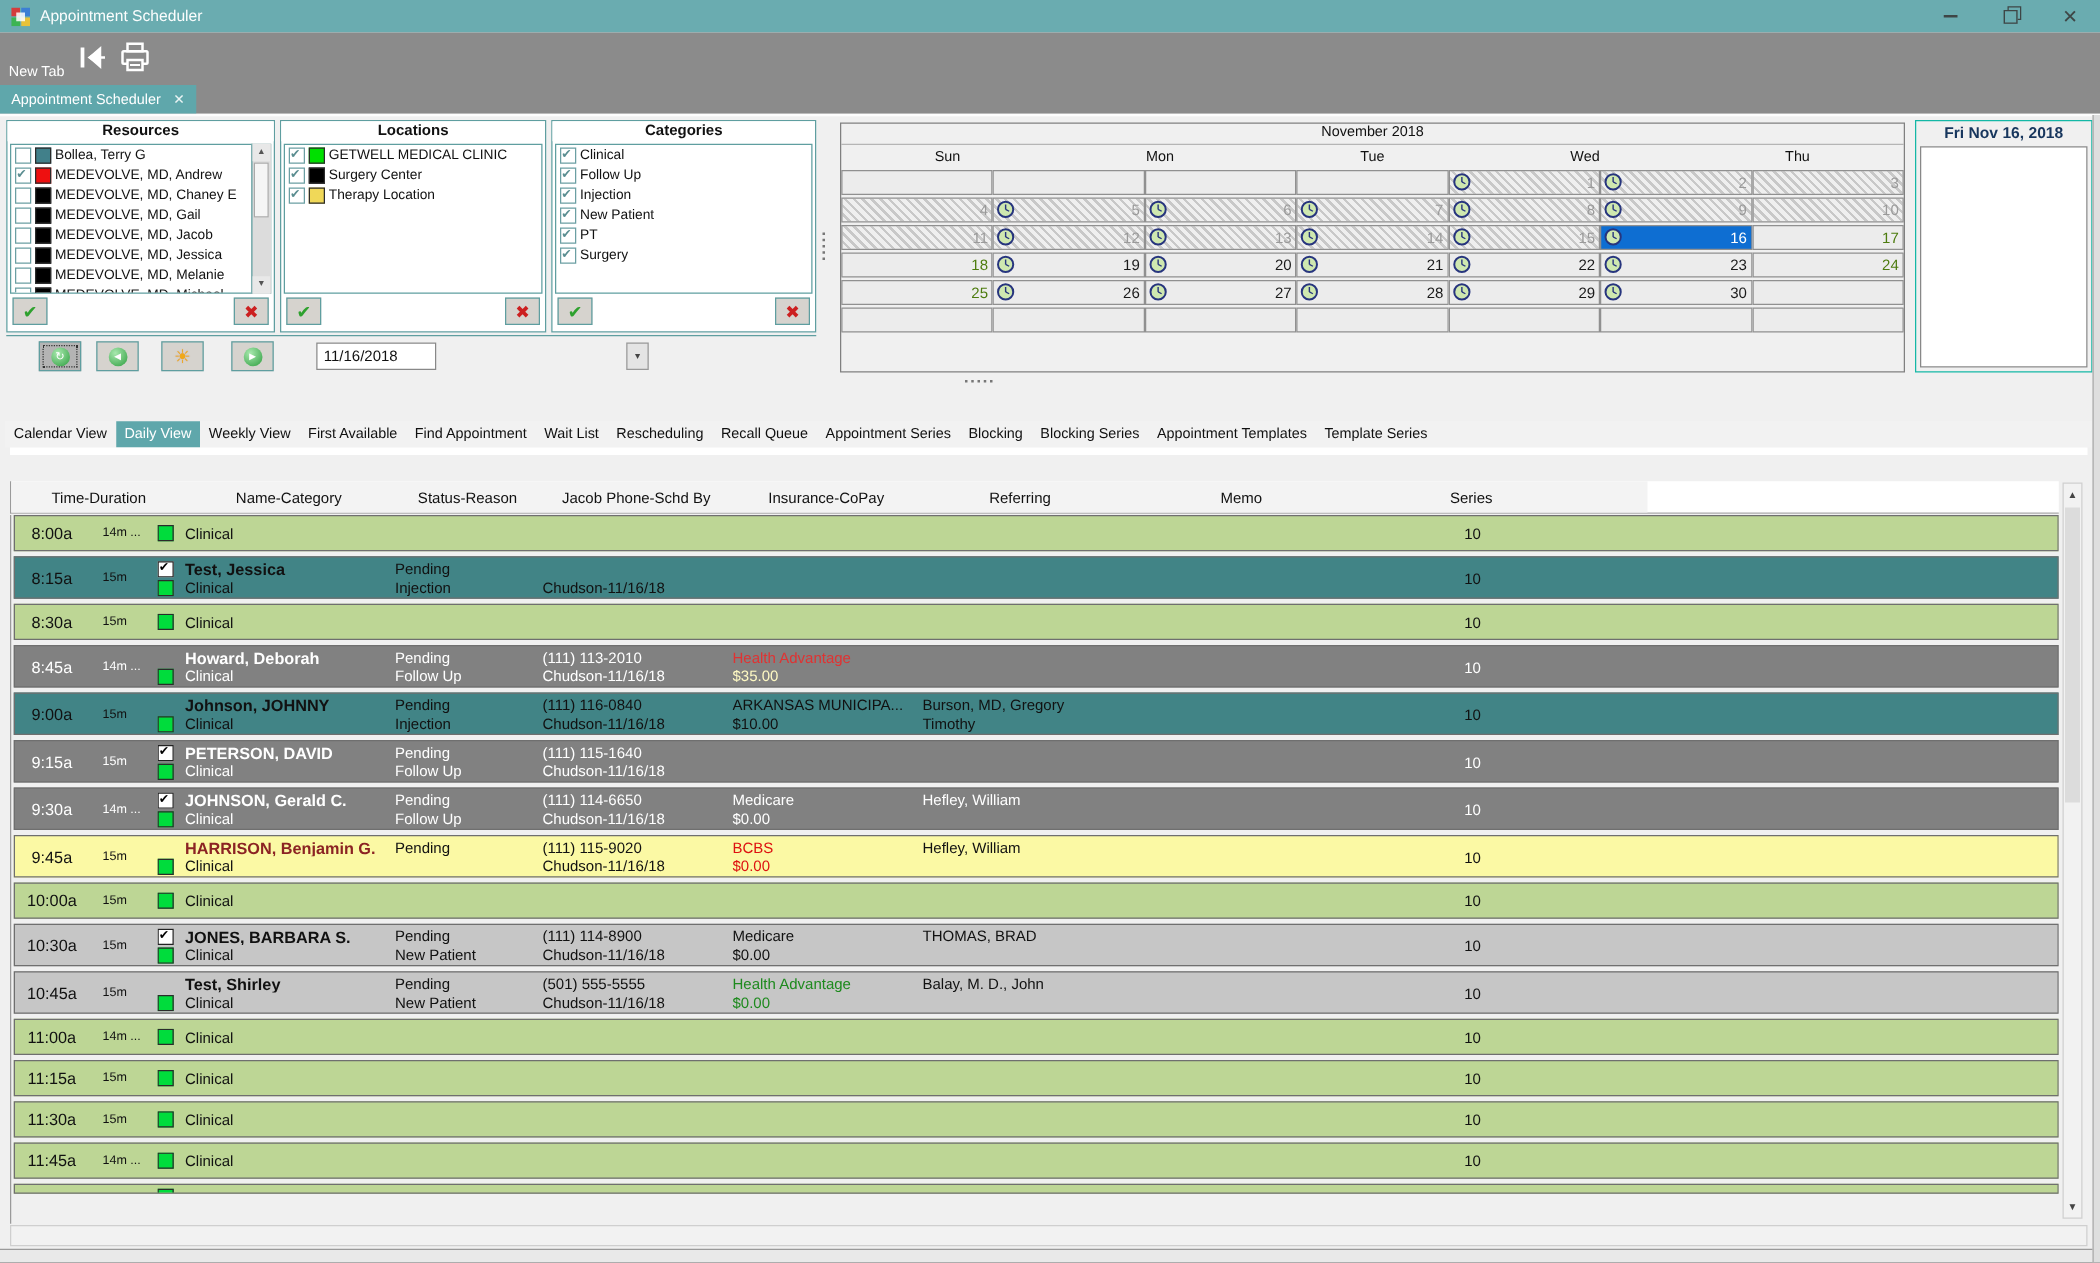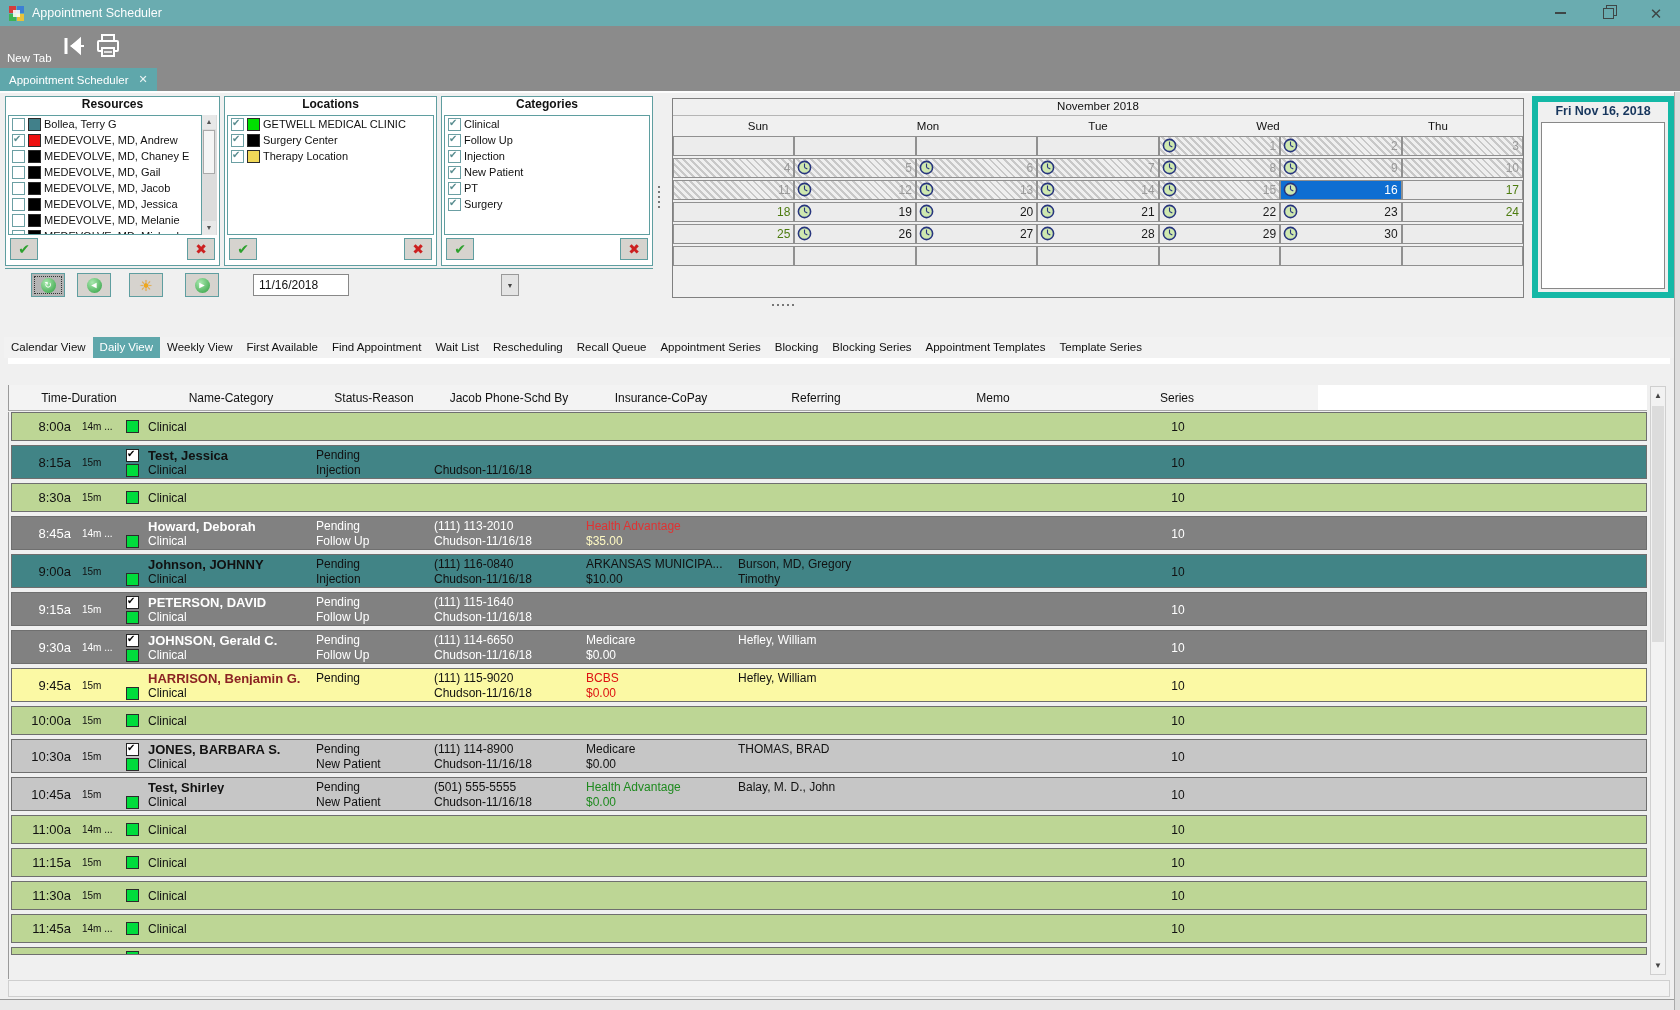--- a/index.html
+++ b/index.html
@@ -82,21 +82,21 @@
   .cal-row{display:grid;grid-template-columns:repeat(7,1fr);height:20px;margin-bottom:2px;}
   .cal-cell{position:relative;border:1px solid #909090;background:#ececec;box-sizing:border-box;}
   .cal-cell.hatch{background:repeating-linear-gradient(45deg,#efefef 0 3px,#c8c8c8 3px 5px);}
   .cal-cell.sel{background:#0e6ed2;}
   .cal-num{position:absolute;right:3px;top:2px;font-size:12px;}
   .cn-dim{color:#9a9a9a;} .cn-red{color:#4d7c0f;} .cn-black{color:#1a1a1a;} .cn-white{color:#fff;}
   .cal-clock{position:absolute;left:2px;top:1px;width:16px;height:16px;}
 
   
   .day-panel{position:absolute;left:1532px;top:96px;width:142px;height:202px;background:#f0f0f0;
-    border:6px solid #14b8a6;box-sizing:border-box;}
+    border:1px solid #14b8a6;box-sizing:border-box;}
   .day-title{text-align:center;font-weight:bold;font-size:12.5px;color:#17365d;padding-top:2px;}
   .day-body{position:absolute;left:3px;right:3px;top:20px;bottom:3px;background:#fff;border:1px solid #888;}
 
   
   .vtabs-bar{position:absolute;left:4px;top:337px;width:1670px;height:21px;background:#f2f2f2;display:flex;align-items:stretch;}
   .vtab{padding:4px 7px 0;font-size:11.5px;color:#101010;white-space:nowrap;}
   .vtab.active{background:#5fa7ab;color:#fff;}
   .vtabs-under{position:absolute;left:8px;top:358px;width:1662px;height:6px;background:#fff;}
 
   
@@ -113,21 +113,21 @@
 
   .grows{position:absolute;left:8px;top:412px;width:1639px;height:567px;overflow:hidden;
     border-left:1px solid #9a9a9a;box-sizing:border-box;background:#f0f0f0;}
   .grow{position:relative;margin:0 0 4px 2px;border:1px solid #6f6f6f;box-sizing:border-box;
     padding:2px 0 2px 0;}
   .grow .gridcols{align-items:center;}
   .v-green{background:#bdd695;} .v-teal{background:#418486;} .v-yellow{background:#fbf9a4;}
   .v-gray{background:#818181;color:#fff;} .v-silver{background:#c6c6c6;}
   .grow.h1{height:29px;} .grow.h2{height:34px;}
   .grow.partial{height:8px;overflow:hidden;margin-bottom:0;}
-  .c-time{font-size:13px;text-align:right;padding-right:5px;}
+  .c-time{font-size:13px;text-align:center;padding-right:5px;}
   .c-dur{font-size:10px;padding-left:6px;}
   .stack{display:flex;flex-direction:column;justify-content:center;gap:1px;}
   .slot{height:14px;display:flex;align-items:center;font-size:12px;white-space:nowrap;overflow:hidden;}
   .slot.namel{font-size:13px;font-weight:bold;}
   .gcb{width:11px;height:11px;background:#fff;border:1px solid #222;position:relative;flex:0 0 auto;}
   .gcb:after{content:"✔";position:absolute;left:0;top:-2px;font-size:10px;color:#000;}
   .gsq{width:11px;height:11px;background:#00dc3c;border:1px solid #2b2b2b;flex:0 0 auto;}
   .c-series{text-align:center;font-size:12px;}
 
   

